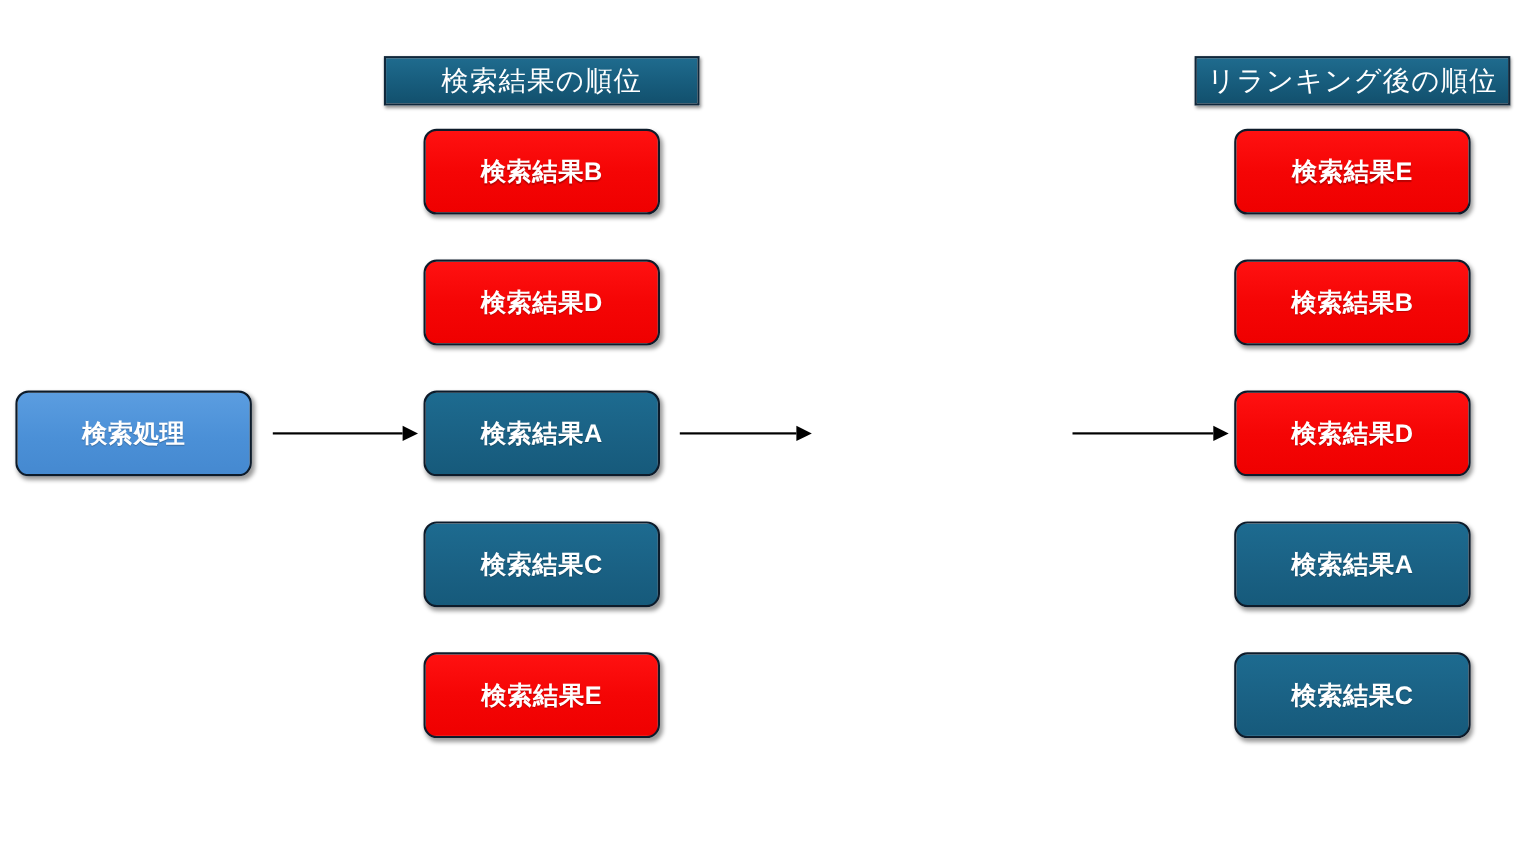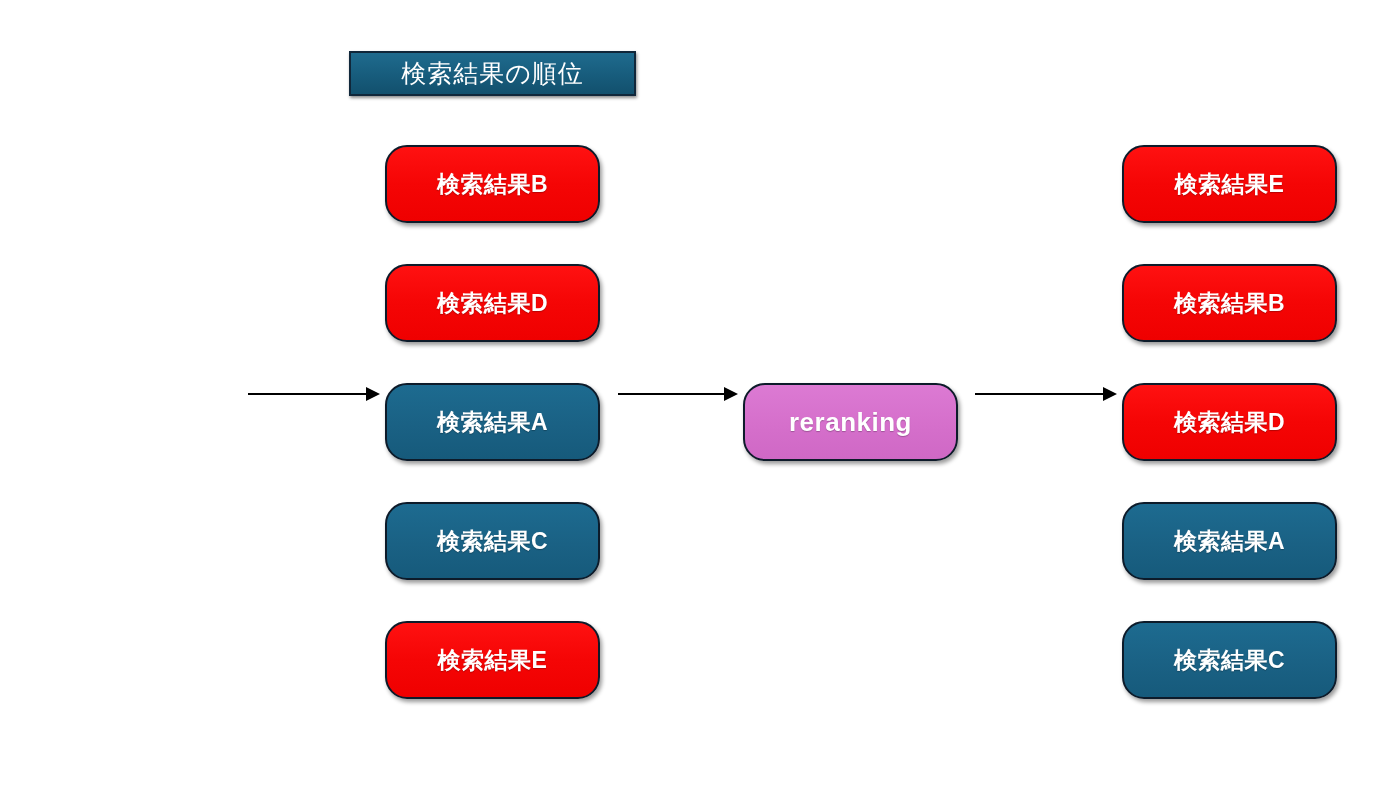--- a/index.html
+++ b/index.html
@@ -33,31 +33,30 @@
     align-items: center;
     justify-content: center;
     box-shadow: 1px 2px 3px rgba(0,0,0,0.45);
   }
 
   
   .node {
     position: absolute;
     box-sizing: border-box;
     border: 2px solid #0d1b2a;
-    border-radius: 22px;
+    border-radius: 12px;
     display: flex;
     align-items: center;
     justify-content: center;
     color: #ffffff;
     font-size: 23px;
     font-weight: bold;
     letter-spacing: 0.5px;
     box-shadow: 2px 3px 4px rgba(0,0,0,0.40);
     text-shadow: 0 1px 1px rgba(0,0,0,0.25);
-    margin-top: 28px;
   }
   .node.red {
     background: linear-gradient(180deg, #ff1111 0%, #f50505 50%, #ef0000 100%);
   }
   .node.teal {
     background: linear-gradient(180deg, #1d6b90 0%, #1a6184 55%, #165a7b 100%);
     text-align: right;
   }
   .node.blue {
     background: linear-gradient(180deg, #5b9de0 0%, #4b90d7 55%, #4589d0 100%);
@@ -99,30 +98,31 @@
     white-space: nowrap;
   }
 </style>
 </head>
 <body>
 
 <div id="canvas">
 
   <div class="col-header" style="left:349px; top:51px; width:287px; height:45px;">検索結果の順位</div>
 
+  <div class="col-header" style="left:1086px; top:51px; width:287px; height:45px;">リランキング後の順位</div>
 
+  <div class="node blue" style="left:14px; top:355px; width:215px; height:78px;">検索処理</div>
 
   <div class="node red" style="left:385px; top:117px; width:215px; height:78px;">検索結果B</div>
   <div class="node red" style="left:385px; top:236px; width:215px; height:78px;">検索結果D</div>
   <div class="node teal" style="left:385px; top:355px; width:215px; height:78px;">検索結果A</div>
   <div class="node teal" style="left:385px; top:474px; width:215px; height:78px;">検索結果C</div>
   <div class="node red" style="left:385px; top:593px; width:215px; height:78px;">検索結果E</div>
 
 
-  <div class="node orchid" style="left:743px; top:355px; width:215px; height:78px;">reranking</div>
 
   <div class="node red" style="left:1122px; top:117px; width:215px; height:78px;">検索結果E</div>
   <div class="node red" style="left:1122px; top:236px; width:215px; height:78px;">検索結果B</div>
   <div class="node red" style="left:1122px; top:355px; width:215px; height:78px;">検索結果D</div>
   <div class="node teal" style="left:1122px; top:474px; width:215px; height:78px;">検索結果A</div>
   <div class="node teal" style="left:1122px; top:593px; width:215px; height:78px;">検索結果C</div>
 
   <div class="arrow" style="left:248px; top:380px; width:132px; height:28px;">
     <span class="shaft" style="width:118px;"></span>
     <span class="head" style="left:118px;"></span>

